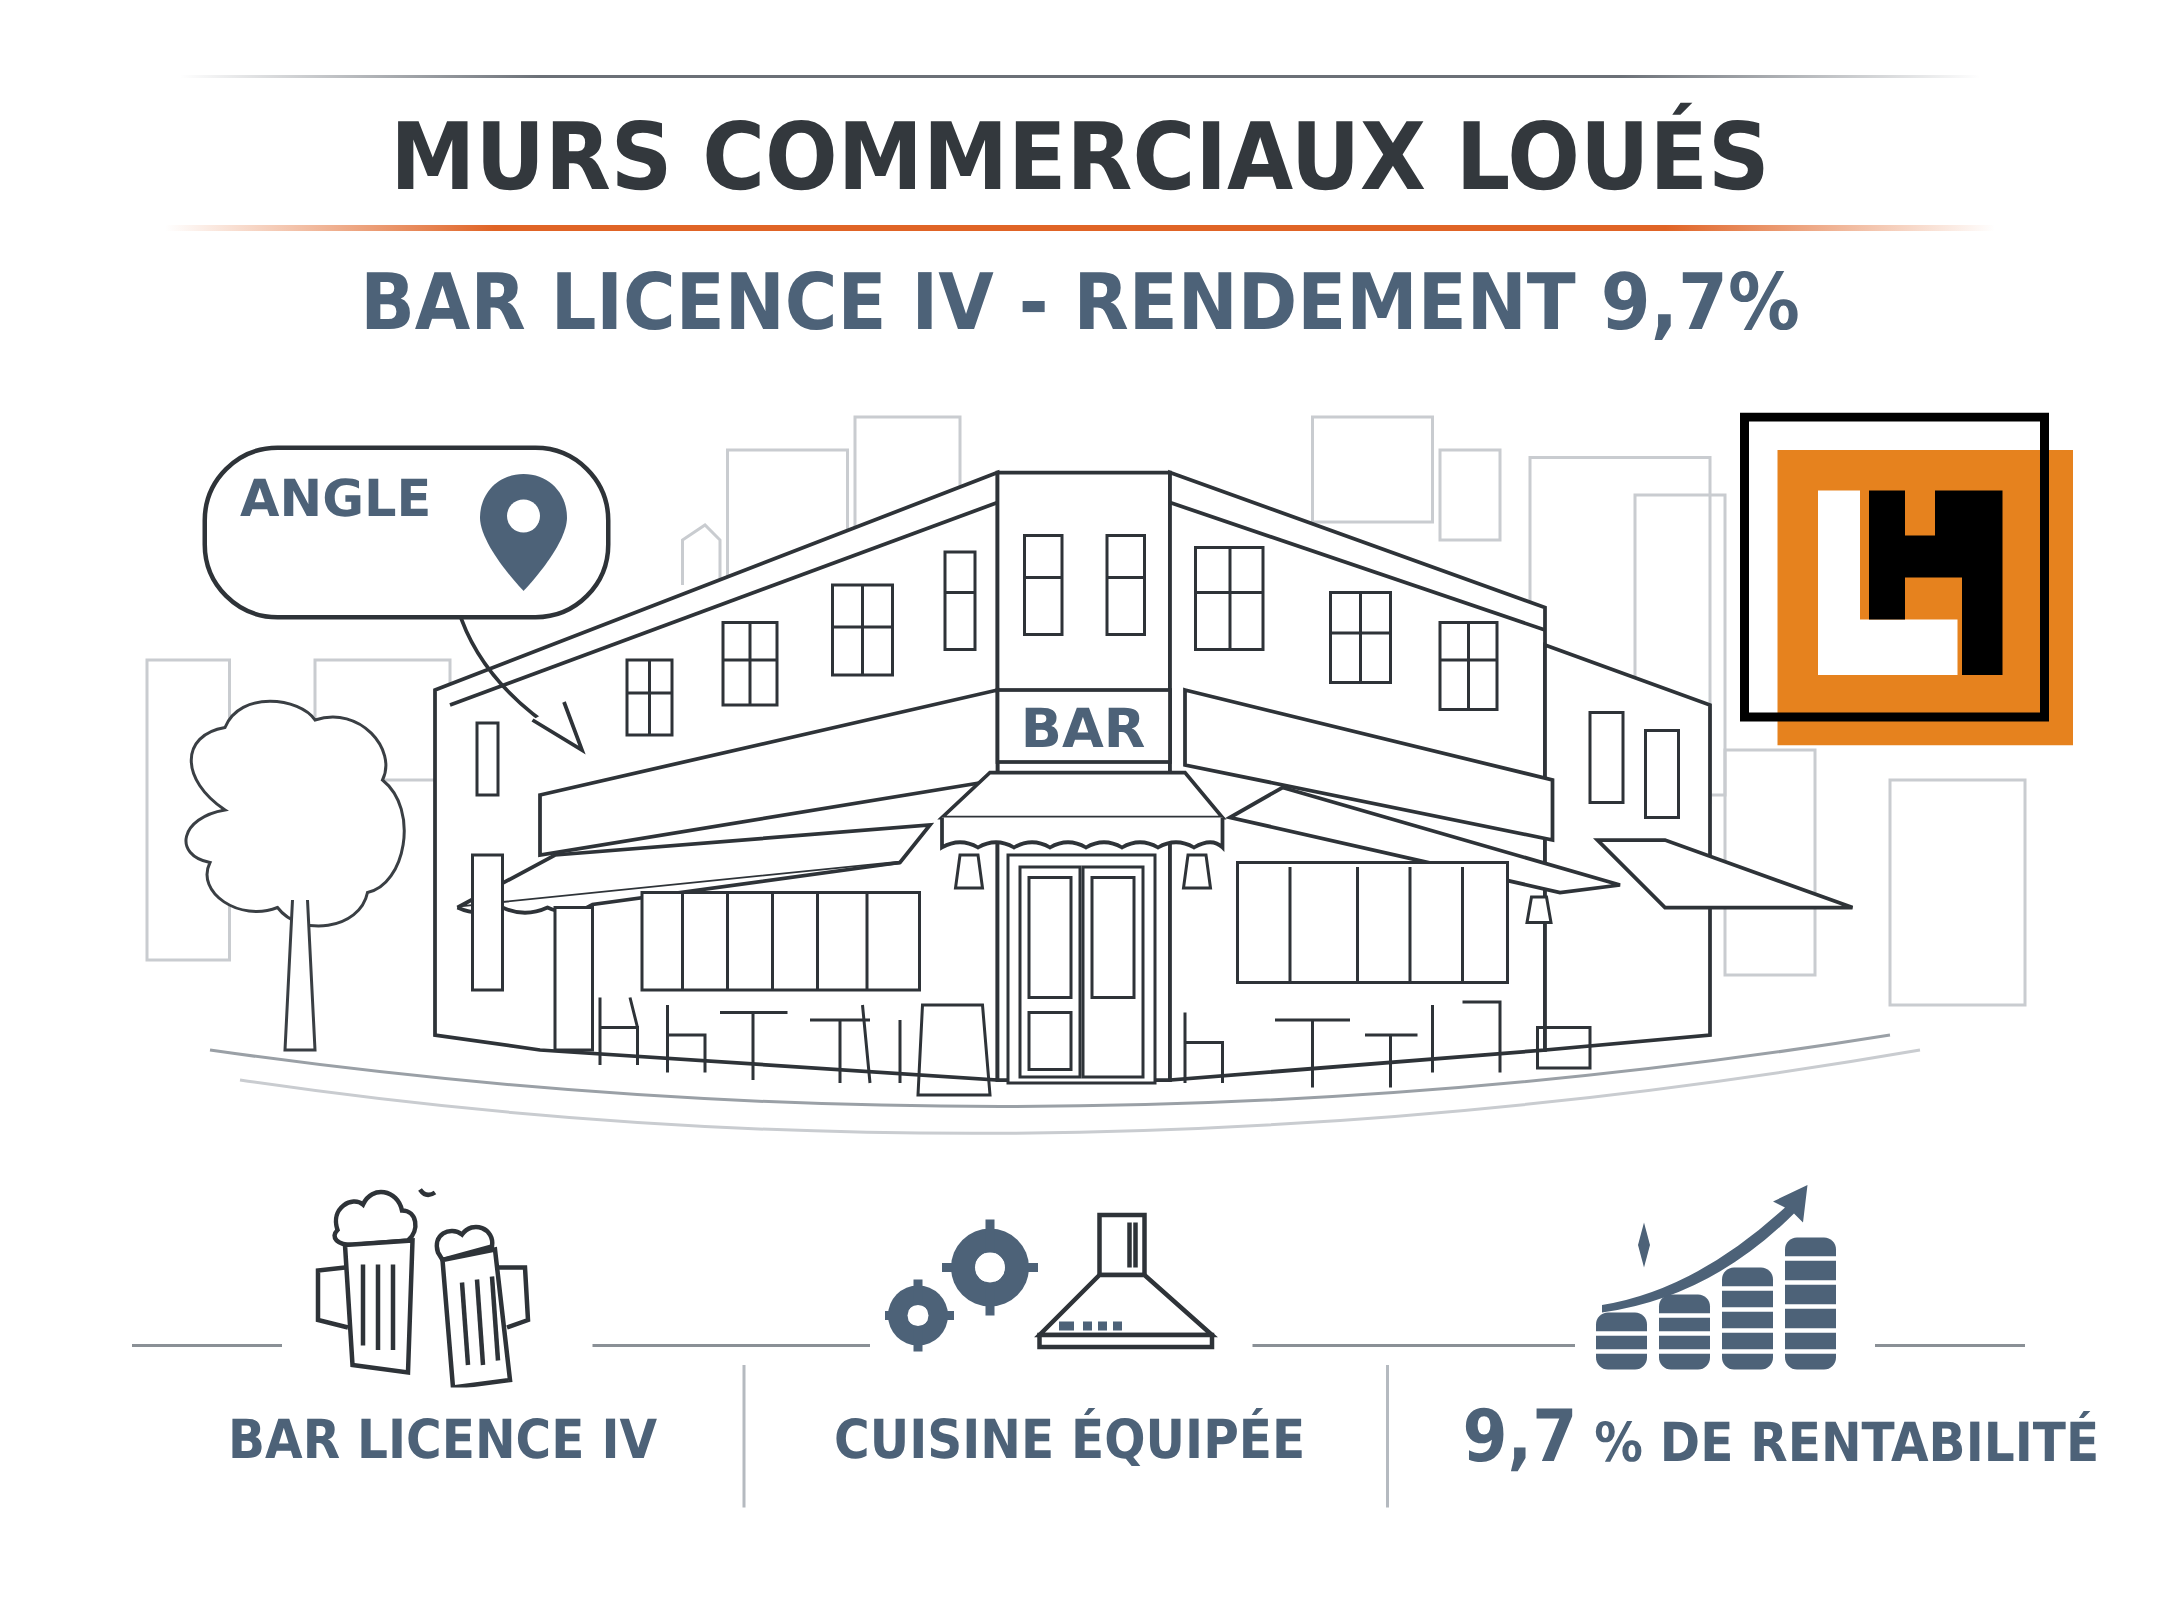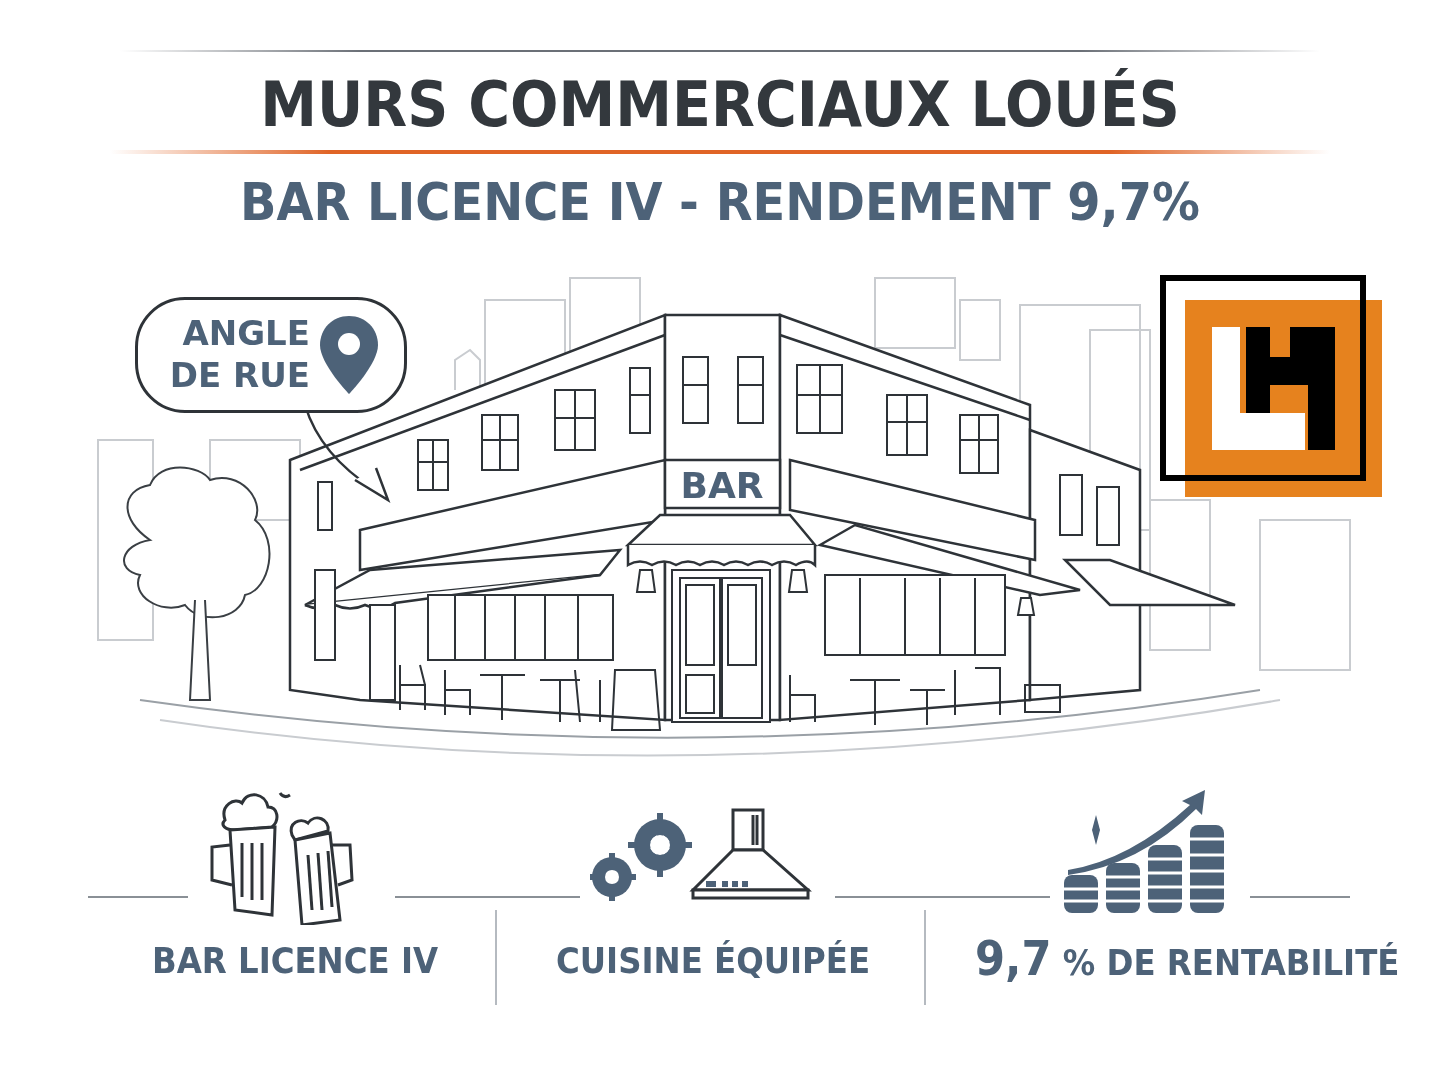--- a/index.html
+++ b/index.html
@@ -5,21 +5,21 @@
   html, body { margin:0; padding:0; }
   body { width:1440px; height:1080px; background:#ffffff; position:relative; overflow:hidden; font-family:"DejaVu Sans", sans-serif; }
   .abs { position:absolute; }
   .rule-top { left:120px; top:50px; width:1200px; height:2px; background:linear-gradient(90deg, rgba(80,85,90,0), #6b7077 20%, #6b7077 80%, rgba(80,85,90,0)); }
   .title { left:0; top:68px; width:1440px; text-align:center; font-family:"DejaVu Sans", sans-serif; font-weight:bold; font-size:62px; color:#33383d; letter-spacing:0px; transform:scaleX(0.92); }
   .rule-orange { left:110px; top:150px; width:1220px; height:4px; background:linear-gradient(90deg, rgba(227,98,40,0), #e06426 18%, #e06426 82%, rgba(227,98,40,0)); }
   .subtitle { left:0; top:172px; width:1440px; text-align:center; font-weight:bold; font-size:52px; color:#4d6278; transform:scaleX(0.92); }
   .scene { left:80px; top:260px; width:1300px; height:520px; }
   .logo { left:1160px; top:275px; width:222px; height:222px; }
   .bubble { left:135px; top:297px; width:266px; height:110px; border:3px solid #2e3338; border-radius:50px; background:#fff; }
-  .bubble-text { left:160px; top:312px; width:150px; font-weight:bold; font-size:34px; line-height:42px; color:#4d6278; text-align:right; }
+  .bubble-text { left:160px; top:312px; width:150px; font-weight:bold; font-size:34px; line-height:42px; color:#4d6278; text-align:left; }
   .feat-line { position:absolute; top:896px; height:2px; background:#8a9096; }
   .vdiv { position:absolute; top:910px; width:2px; height:95px; background:#b5bac0; }
   .feat-label { position:absolute; top:940px; font-weight:bold; font-size:36px; color:#4d6278; white-space:nowrap; transform:scaleX(0.9); transform-origin:left center; }
   .big-num { font-size:48px; }
 </style>
 </head>
 <body>
 
 <div class="abs rule-top"></div>
 <div class="abs title">MURS COMMERCIAUX LOUÉS</div>
@@ -153,21 +153,20 @@
     <path d="M1025 685 L1060 685 L1060 712 L1025 712 Z"></path>
   </g>
 
   <path d="M305 405 Q320 455 375 490" stroke="#2e3338" stroke-width="2.5" fill="none"></path>
   <path d="M355 480 L388 500 L376 468" stroke="#2e3338" stroke-width="2.5" fill="#fff"></path>
 </svg>
 
 <div class="abs bubble"></div>
 <div class="abs bubble-text">
   <div>ANGLE</div>
-  <div>DE RUE</div>
 </div>
 <svg class="abs" style="left:318px;top:314px;width:62px;height:82px" viewBox="0 0 62 82">
   <path d="M31 2 C14 2 2 15 2 31 C2 50 31 80 31 80 C31 80 60 50 60 31 C60 15 48 2 31 2 Z" fill="#4d6278"></path>
   <circle cx="31" cy="30" r="11" fill="#fff"></circle>
 </svg>
 
 <div class="abs logo">
   <svg width="222" height="222" viewBox="0 0 222 222">
     <rect x="25" y="25" width="197" height="197" fill="#e6821e"></rect>
     <rect x="3" y="3" width="200" height="200" fill="none" stroke="#000" stroke-width="6"></rect>

